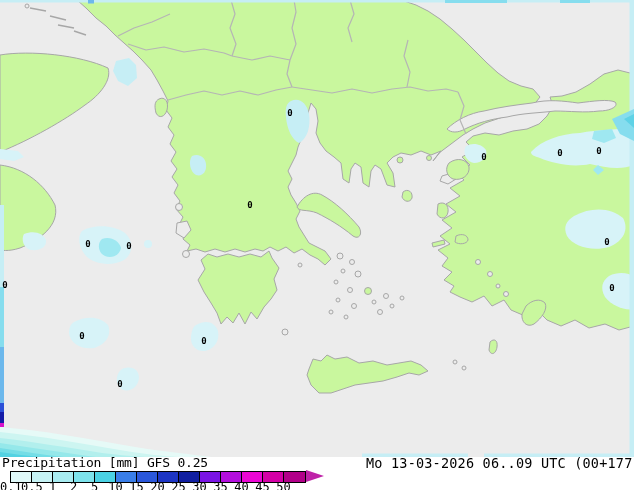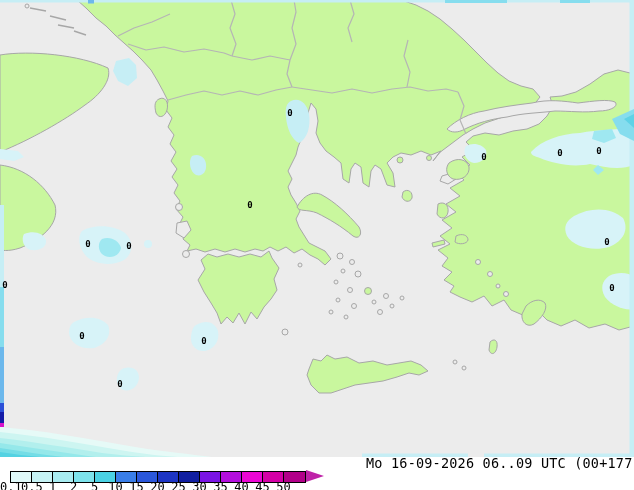--- a/index.html
+++ b/index.html
@@ -200,20 +200,21 @@
         <span class="vlabel" style="position: absolute; left: 560px; top: 153px;">0</span>
 
         <span class="vlabel" style="position: absolute; left: 599px; top: 151px;">0</span>
 
         <span class="vlabel" style="position: absolute; left: 607px; top: 242px;">0</span>
 
         <span class="vlabel" style="position: absolute; left: 612px; top: 288px;">0</span>
       </div>
   </div>
 
+  <div class="legend-title">Precipitation [mm] GFS 0.25</div>
 
   <div class="colorbar">
 
       <div class="cbar-cell" style="background-color: rgb(224, 249, 249);"></div>
 
       <div class="cbar-cell" style="background-color: rgb(198, 243, 245);"></div>
 
       <div class="cbar-cell" style="background-color: rgb(168, 236, 241);"></div>
 
       <div class="cbar-cell" style="background-color: rgb(125, 227, 236);"></div>
@@ -264,14 +265,14 @@
 
       <span class="cbar-tick">35</span>
 
       <span class="cbar-tick">40</span>
 
       <span class="cbar-tick">45</span>
 
       <span class="cbar-tick">50</span>
     </div>
 
-  <div class="footer-datetime">Mo 16-09-2026 06..09 UTC (00+177</div>
+  <div class="footer-datetime">Mo 13-03-2026 06..09 UTC (00+177</div>
 </div>
 
 </body></html>

